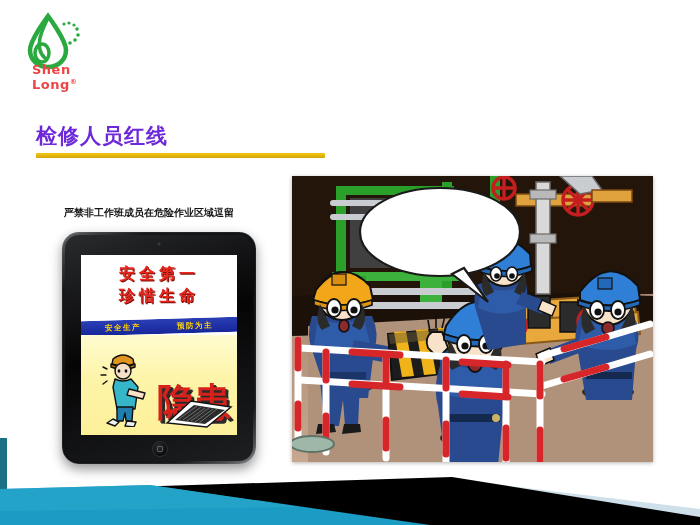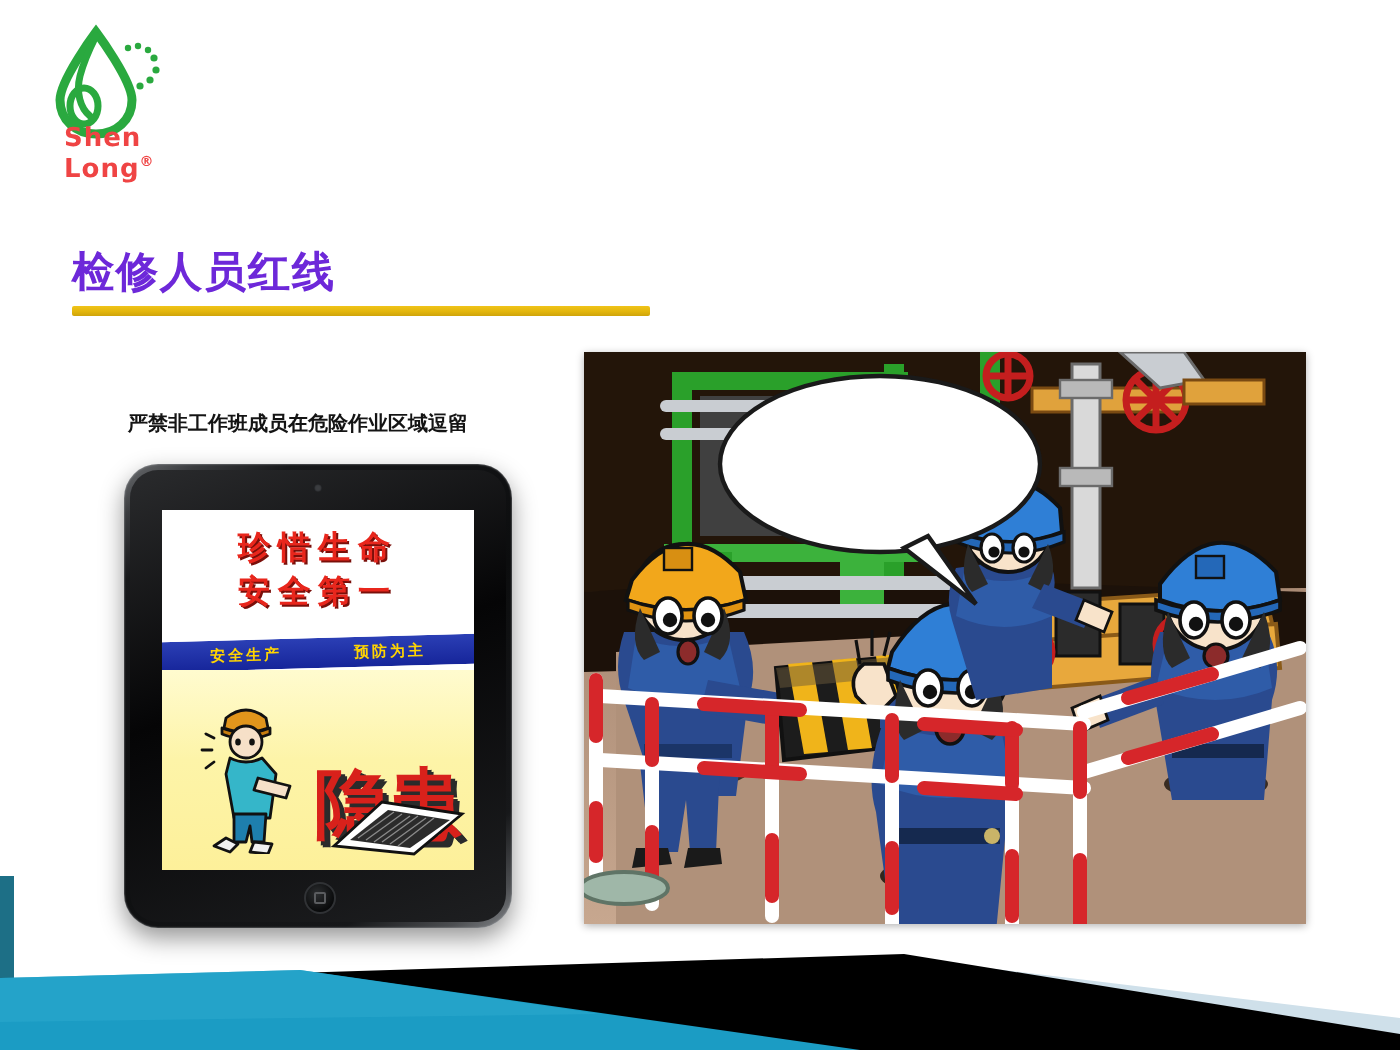--- a/index.html
+++ b/index.html
@@ -169,22 +169,22 @@
 
   <div class="tablet">
     <div class="tablet-body"></div>
     <div class="tablet-edge"></div>
     <div class="tablet-cam"></div>
 
     <div class="screen">
       <div class="poster">
 
         <div class="poster-top">
+          <div class="poster-line">安全第一</div>
           <div class="poster-line">珍惜生命</div>
-          <div class="poster-line">安全第一</div>
         </div>
 
         <div class="poster-ribbon">
           <span>安全生产</span>
           <span>预防为主</span>
         </div>
 
         <div class="poster-bottom">
           <div class="hazard-box"></div>
           <div class="hazard-word">隐患</div>

